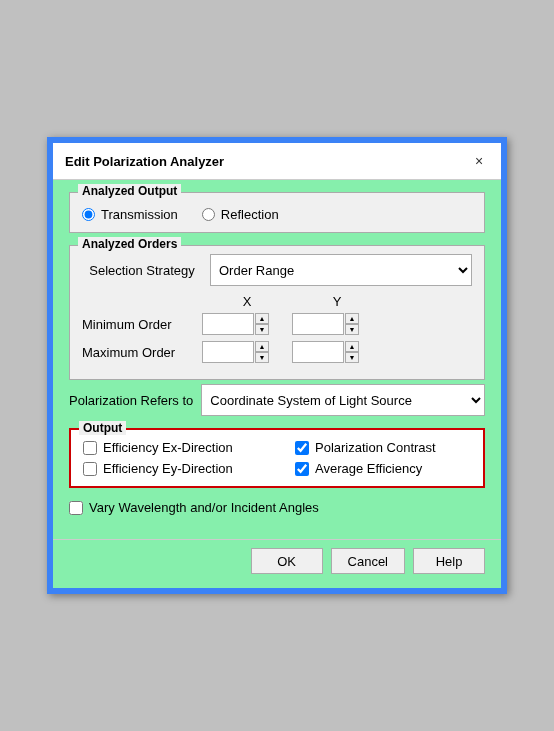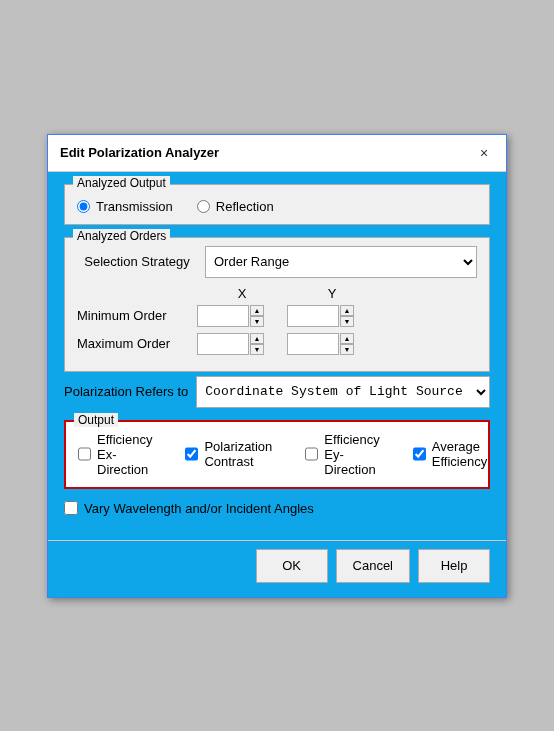--- a/index.html
+++ b/index.html
@@ -8,22 +8,22 @@
       background: #c0c0c0;
       display: flex;
       align-items: center;
       justify-content: center;
       min-height: 100vh;
       font-family: 'Segoe UI', Tahoma, Geneva, Verdana, sans-serif;
       font-size: 13px;
     }
 
     .dialog {
-      background: #0ea5e9;
-      border: 1px solid #3b82f6;
+      background: #86efac;
+      border: 6px solid #3b82f6;
       box-shadow: 2px 2px 8px rgba(0,0,0,0.4);
       width: 460px;
     }
 
     .title-bar {
       background: #fff;
       border-bottom: 1px solid #ccc;
       padding: 8px 12px;
       display: flex;
       align-items: center;
@@ -65,21 +65,21 @@
       background: transparent;
     }
 
     .group-label {
       position: absolute;
       top: -9px;
       left: 8px;
       background: #f0f0f0;
       padding: 0 4px;
       font-size: 12px;
-      font-weight: 400;
+      font-weight: 700;
       color: #000;
     }
 
     .group-box.no-bg .group-label {
       background: #f0f0f0;
     }
 
     .radio-row {
       display: flex;
       align-items: center;
@@ -211,21 +211,21 @@
       position: relative;
     }
 
     .output-group .group-label {
       background: #f0f0f0;
       top: -9px;
     }
 
     .checkbox-grid {
       display: grid;
-      grid-template-columns: 1fr 1fr 1fr 1fr;
+      grid-template-columns: 1fr 1fr;
       gap: 6px 32px;
       margin-top: 4px;
     }
 
     .checkbox-item {
       display: flex;
       align-items: center;
       gap: 6px;
       cursor: pointer;
       font-size: 13px;
@@ -247,21 +247,21 @@
     .button-row {
       display: flex;
       justify-content: flex-end;
       gap: 8px;
       padding: 8px 16px 14px 16px;
       border-top: 1px solid #ccc;
     }
 
     .btn {
       min-width: 72px;
-      height: 34px;
+      height: 26px;
       border: 1px solid #aaa;
       background: #f0f0f0;
       font-size: 13px;
       cursor: pointer;
       padding: 0 16px;
     }
 
     .btn-ok {
       background: #f0f0f0;
     }
@@ -343,21 +343,21 @@
               <button class="spinner-arrow">▲</button>
               <button class="spinner-arrow">▼</button>
             </div>
           </div>
         </div>
       </div>
     </div>
 
     <div class="polarization-row">
       <span class="polarization-label">Polarization Refers to</span>
-      <select class="select-box" style="flex:1;font-family:Liberation Mono, monospace;">
+      <select class="select-box" style="flex:1;">
         <option>Coordinate System of Light Source</option>
         <option>Global Coordinate System</option>
       </select>
     </div>
 
     <div class="output-group">
       <span class="group-label">Output</span>
       <div class="checkbox-grid">
         <label class="checkbox-item">
           <input type="checkbox" style="">

